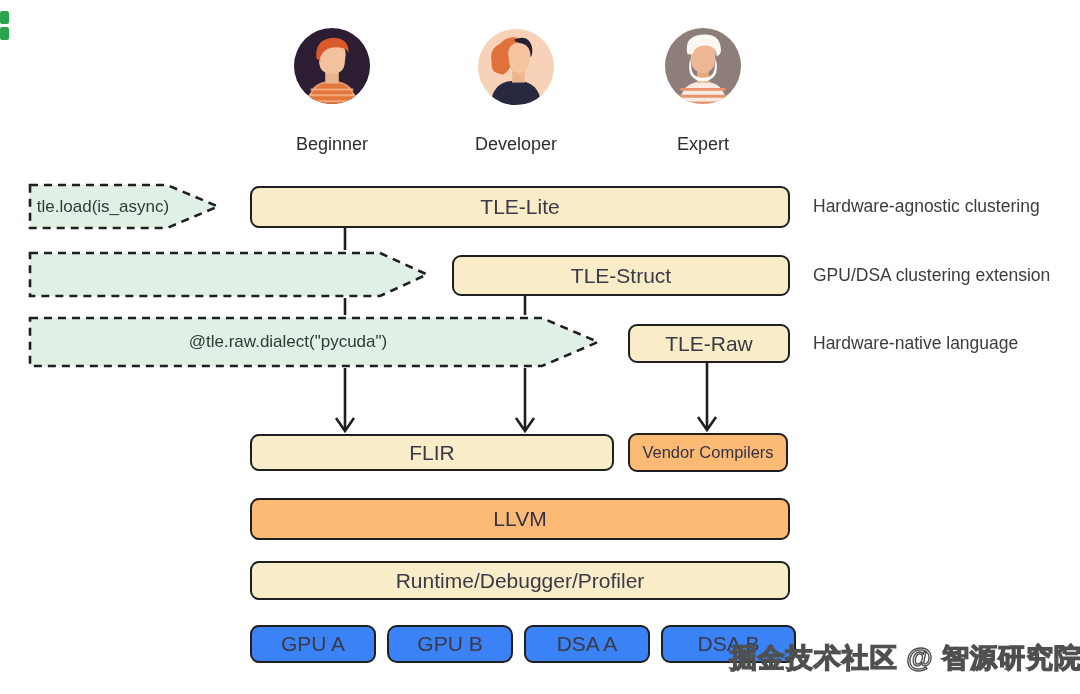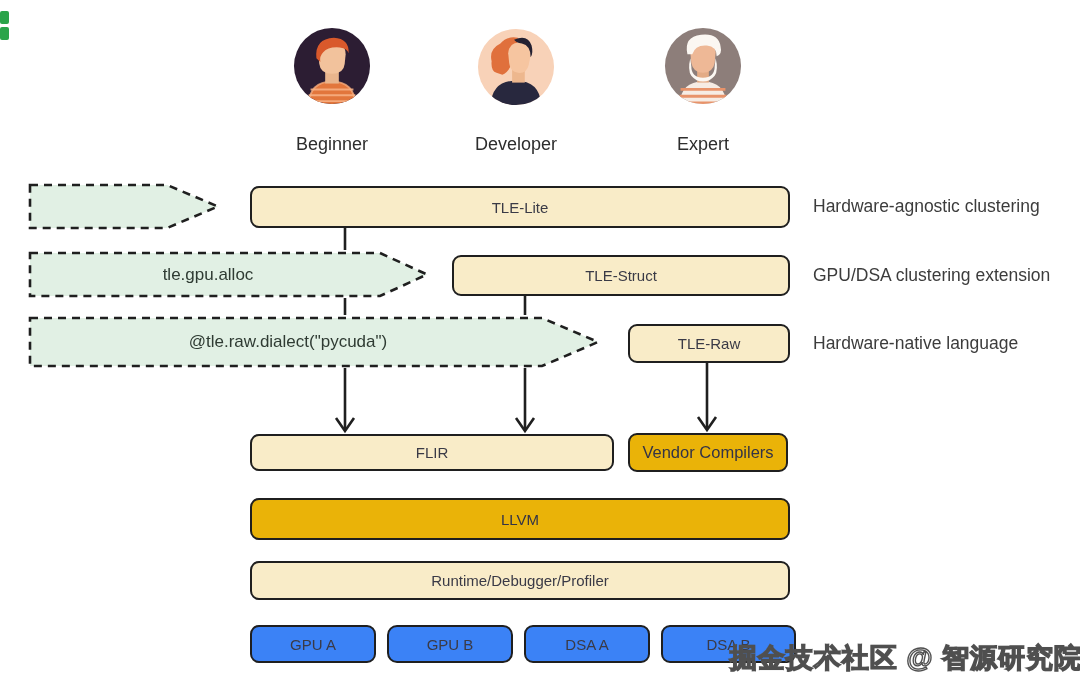--- a/index.html
+++ b/index.html
@@ -3,25 +3,25 @@
 <meta charset="utf-8">
 <style>
   html,body{margin:0;padding:0;background:#ffffff;}
   #canvas{
     position:relative;width:1080px;height:694px;background:#ffffff;overflow:hidden;
     font-family:"Liberation Sans","DejaVu Sans",sans-serif;color:#3a3a46;
   }
   .abs{position:absolute;}
   .box{
     position:absolute;display:flex;align-items:center;justify-content:center;
-    border:2.5px solid #1f1f1f;border-radius:9px;font-size:15px;color:#3a3a46;
+    border:2.5px solid #1f1f1f;border-radius:9px;font-size:21px;color:#3a3a46;
     box-sizing:border-box;background:#f9ecc8;
   }
   .cream{background:#f9ecc8;}
-  .lavender{background:#eab308;color:#333347;}
+  .lavender{background:#fdba74;color:#333347;}
   .pink{background:#3b82f6;}
   .persona-label{
     position:absolute;width:140px;text-align:center;font-size:18px;color:#2d2d2d;
   }
   .annotation{
     position:absolute;left:813px;font-size:17.5px;color:#3c3c3c;white-space:nowrap;
   }
   .arrow-wrap{position:absolute;}
   .arrow-wrap svg{position:absolute;left:0;top:0;}
   .arrow-label{
@@ -112,27 +112,27 @@
 
       <line x1="707" y1="363" x2="707" y2="428"></line>
       <polyline points="698,417 707,430 716,417"></polyline>
     </g>
   </svg>
 
   <div class="arrow-wrap" style="left:28px;top:183px;width:200px;height:47px;z-index:10;">
     <svg width="200" height="47" viewBox="0 0 200 47">
       <polygon points="2,2 139,2 190,23.5 139,45 2,45" fill="#e1f0e4" stroke="#1f1f1f" stroke-width="2.6" stroke-dasharray="8 6"></polygon>
     </svg>
+    <div class="arrow-label" style="left:0;width:150px;">tle.load(is_async)</div>
   </div>
 
   <div class="arrow-wrap" style="left:28px;top:251px;width:410px;height:47px;z-index:10;">
     <svg width="410" height="47" viewBox="0 0 410 47">
       <polygon points="2,2 352,2 399,23.5 352,45 2,45" fill="#e1f0e4" stroke="#1f1f1f" stroke-width="2.6" stroke-dasharray="8 6"></polygon>
     </svg>
-    <div class="arrow-label" style="left:0;width:360px;">tle.gpu.alloc</div>
   </div>
 
   <div class="arrow-wrap" style="left:28px;top:316px;width:580px;height:52px;z-index:10;">
     <svg width="580" height="52" viewBox="0 0 580 52">
       <polygon points="2,2 514,2 570,26 514,50 2,50" fill="#e1f0e4" stroke="#1f1f1f" stroke-width="2.6" stroke-dasharray="8 6"></polygon>
     </svg>
     <div class="arrow-label" style="left:0;width:520px;">@tle.raw.dialect("pycuda")</div>
   </div>
 
   <div class="box cream" style="left:250px;top:186px;width:540px;height:42px;z-index:8;">

